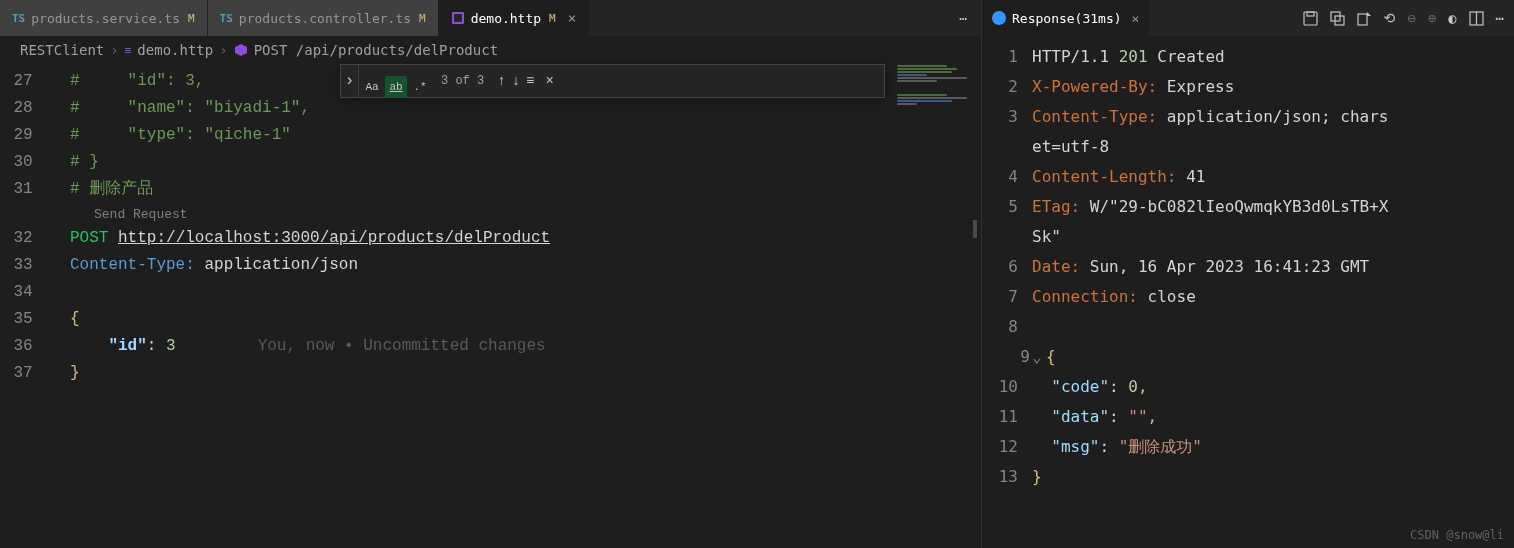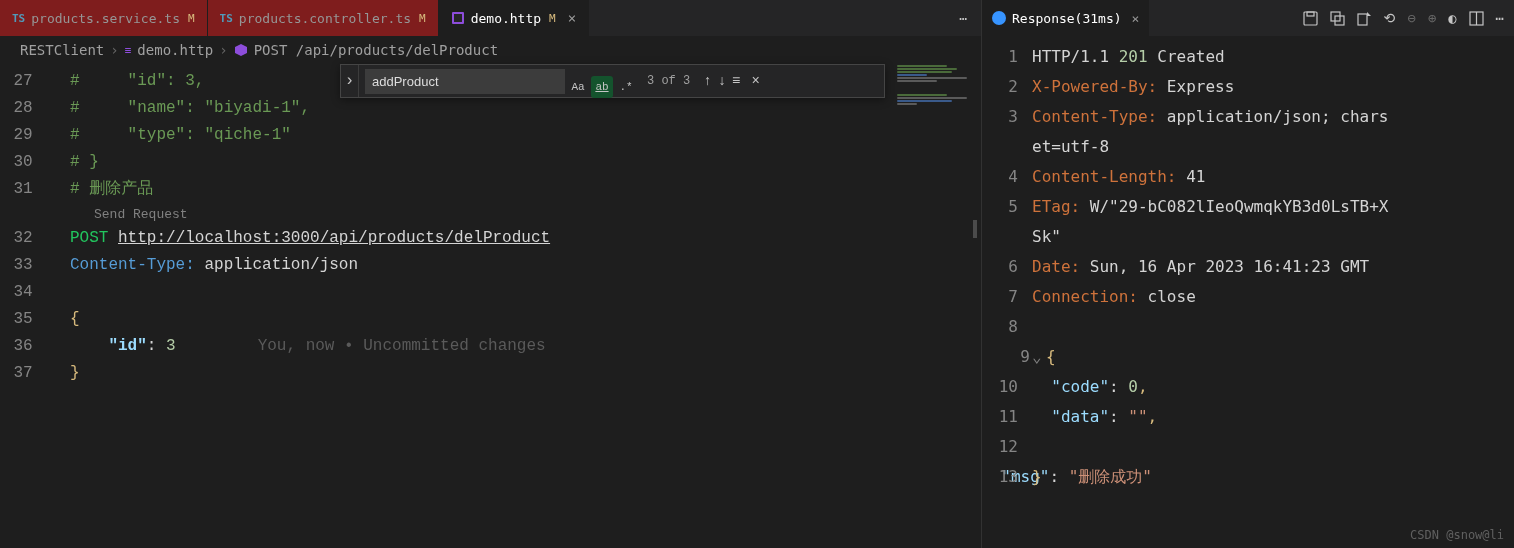--- a/index.html
+++ b/index.html
@@ -9,21 +9,21 @@
   font-family:"Segoe UI",Consolas,monospace;
   font-size:13px;
   width:1514px;
   height:548px;
   overflow:hidden;
   display:flex;
 }
 .left-pane{flex:0 0 982px;display:flex;flex-direction:column;border-right:1px solid #323232;position:relative;}
 .right-pane{flex:1;display:flex;flex-direction:column;}
 .tabs{display:flex;background:#252526;height:36px;align-items:stretch;}
-.tab{display:flex;align-items:center;padding:0 12px;gap:6px;color:#969696;background:#7f1d1d;border-right:1px solid #1e1e1e;cursor:pointer;}
+.tab{display:flex;align-items:center;padding:0 12px;gap:6px;color:#969696;background:#404040;border-right:1px solid #1e1e1e;cursor:pointer;}
 .tab.active{background:#1e1e1e;color:#fff;}
 .tab .icon-ts{color:#519aba;font-weight:bold;font-size:11px;}
 .tab .icon-http{color:#8d4ddb;font-size:12px;}
 .tab .mod{color:#d7ba7d;font-size:11px;margin-left:2px;}
 .tab .close{margin-left:6px;color:#9b9b9b;font-size:14px;}
 .tab-actions{display:flex;align-items:center;margin-left:auto;padding:0 14px;color:#c8c8c8;gap:10px;}
 .breadcrumb{display:flex;align-items:center;gap:6px;padding:6px 20px;color:#a0a0a0;font-size:14px;}
 .breadcrumb .sep{color:#666;}
 .bc-icon{color:#8d4ddb;font-size:11px;}
 .editor{flex:1;position:relative;font-family:Consolas,"Courier New",monospace;font-size:16px;padding-top:4px;}
@@ -109,21 +109,20 @@
           <polygon points="7,1 13,4 13,10 7,13 1,10 1,4" fill="#8d4ddb"></polygon>
         </svg>
     </span>
     <span>POST /api/products/delProduct</span>
   </div>
 
   <div class="editor">
 
     <div class="find-widget">
       <div class="toggle">›</div>
-      <input value="addProduct" style="">
       <div class="opt">Aa</div>
       <div class="opt on">
           <u>ab</u>
         </div>
       <div class="opt">.*</div>
       <div class="count">3 of 3</div>
       <div class="nav">↑</div>
       <div class="nav">↓</div>
       <div class="nav">≡</div>
       <div class="nav" style="margin-left:8px">×</div>
@@ -281,21 +280,21 @@
           <div class="code"><span class="fold">⌄</span><span class="r-punct">{</span></div>
         </div>
         <div class="code-line" style="height: 30px; line-height: 30px;">
           <div class="rln">10</div>
           <div class="code">  <span class="r-key">"code"</span><span>: </span><span class="r-num">0</span><span class="r-punct">,</span></div>
         </div>
         <div class="code-line" style="height: 30px; line-height: 30px;">
           <div class="rln">11</div>
           <div class="code">  <span class="r-key">"data"</span><span>: </span><span class="r-str">""</span><span class="r-punct">,</span></div>
         </div>
-        <div class="code-line" style="height: 30px; line-height: 30px; flex-direction: column;">
+        <div class="code-line" style="height: 30px; line-height: 30px;">
           <div class="rln">12</div>
           <div class="code">  <span class="r-key">"msg"</span><span>: </span><span class="r-str">"删除成功"</span><span class="r-punct"></span></div>
         </div>
         <div class="code-line" style="height: 30px; line-height: 30px;">
           <div class="rln">13</div>
           <div class="code"><span class="r-punct">}</span></div>
         </div>
       </div>
   </div>
 </div>

